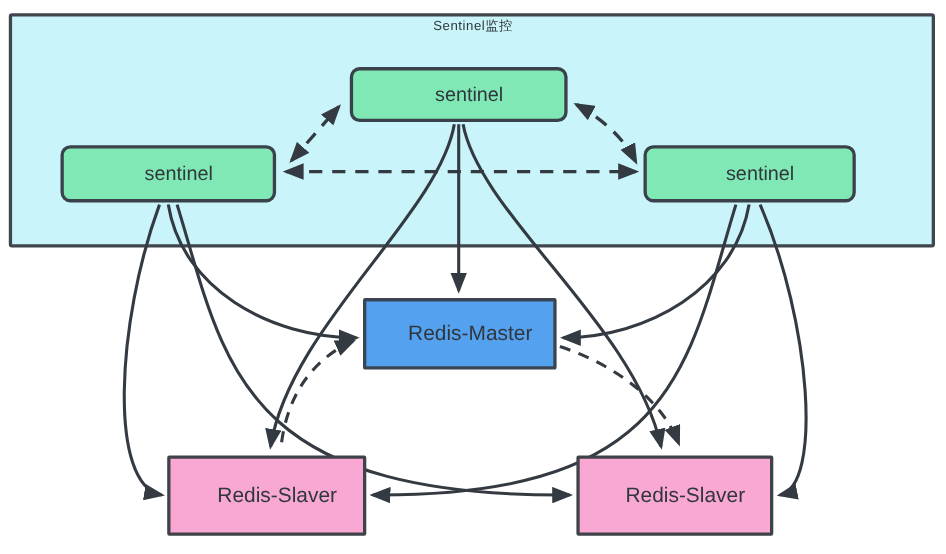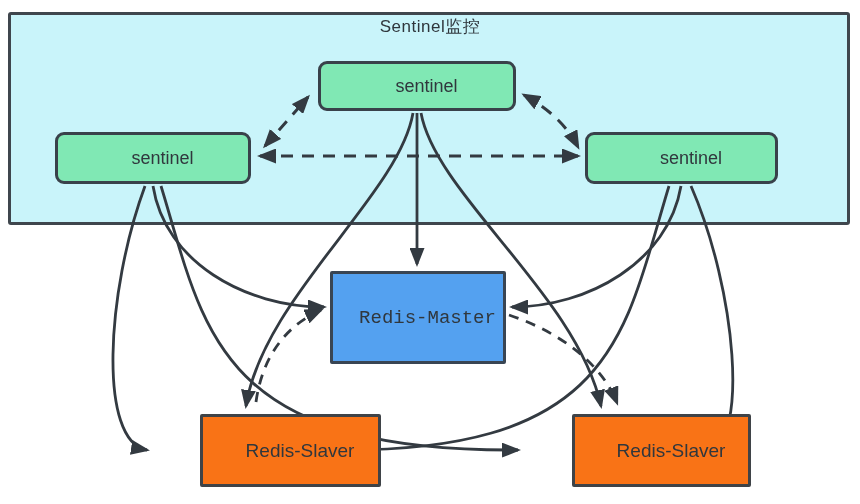--- a/index.html
+++ b/index.html
@@ -12,49 +12,48 @@
   }
   .container-box{
     position:absolute;left:8px;top:12px;width:842px;height:213px;
     background:#c9f4fa;
     border:3px solid #3f464d;border-radius:3px;
     box-sizing:border-box;
   }
   .container-title{
     position:absolute;left:0;top:15px;width:860px;
     text-align:center;
-    font-size:17px;color:#2f363c;
+    font-size:12px;color:#2f363c;
     letter-spacing:0.5px;
   }
   .edges{position:absolute;left:0;top:0;width:860px;height:504px;}
   .node{
     position:absolute;
     display:flex;align-items:center;justify-content:center;
     box-sizing:border-box;
     font-size:18px;color:#30373d;padding-left:19px;
   }
   .sentinel{
     background:#80e8b4;
     border:3px solid #39414a;border-radius:9px;
   }
   .master{
     background:#54a1f0;
     border:3px solid #394553;border-radius:2px;
     font-size:19px;
   }
   .slaver{
-    background:#f97316;
+    background:#f9a8d4;
     border:3px solid #3f4347;border-radius:2px;
     font-size:19px;
-    margin-left:48px;
   }
   .sentinel-top{left:318px;top:61px;width:198px;height:50px;}
   .sentinel-left{left:55px;top:132px;width:196px;height:52px;}
   .sentinel-right{left:585px;top:132px;width:193px;height:52px;}
-  .master{left:330px;top:271px;width:176px;height:93px;font-family:Liberation Mono, monospace;}
+  .master{left:330px;top:271px;width:176px;height:65px;}
   .slaver-left{left:152px;top:414px;width:181px;height:73px;}
   .slaver-right{left:524px;top:414px;width:179px;height:73px;}
 </style>
 </head>
 <body>
 
 <div class="stage">
 
   <div class="container-box"></div>
   <div class="container-title">Sentinel监控</div>

